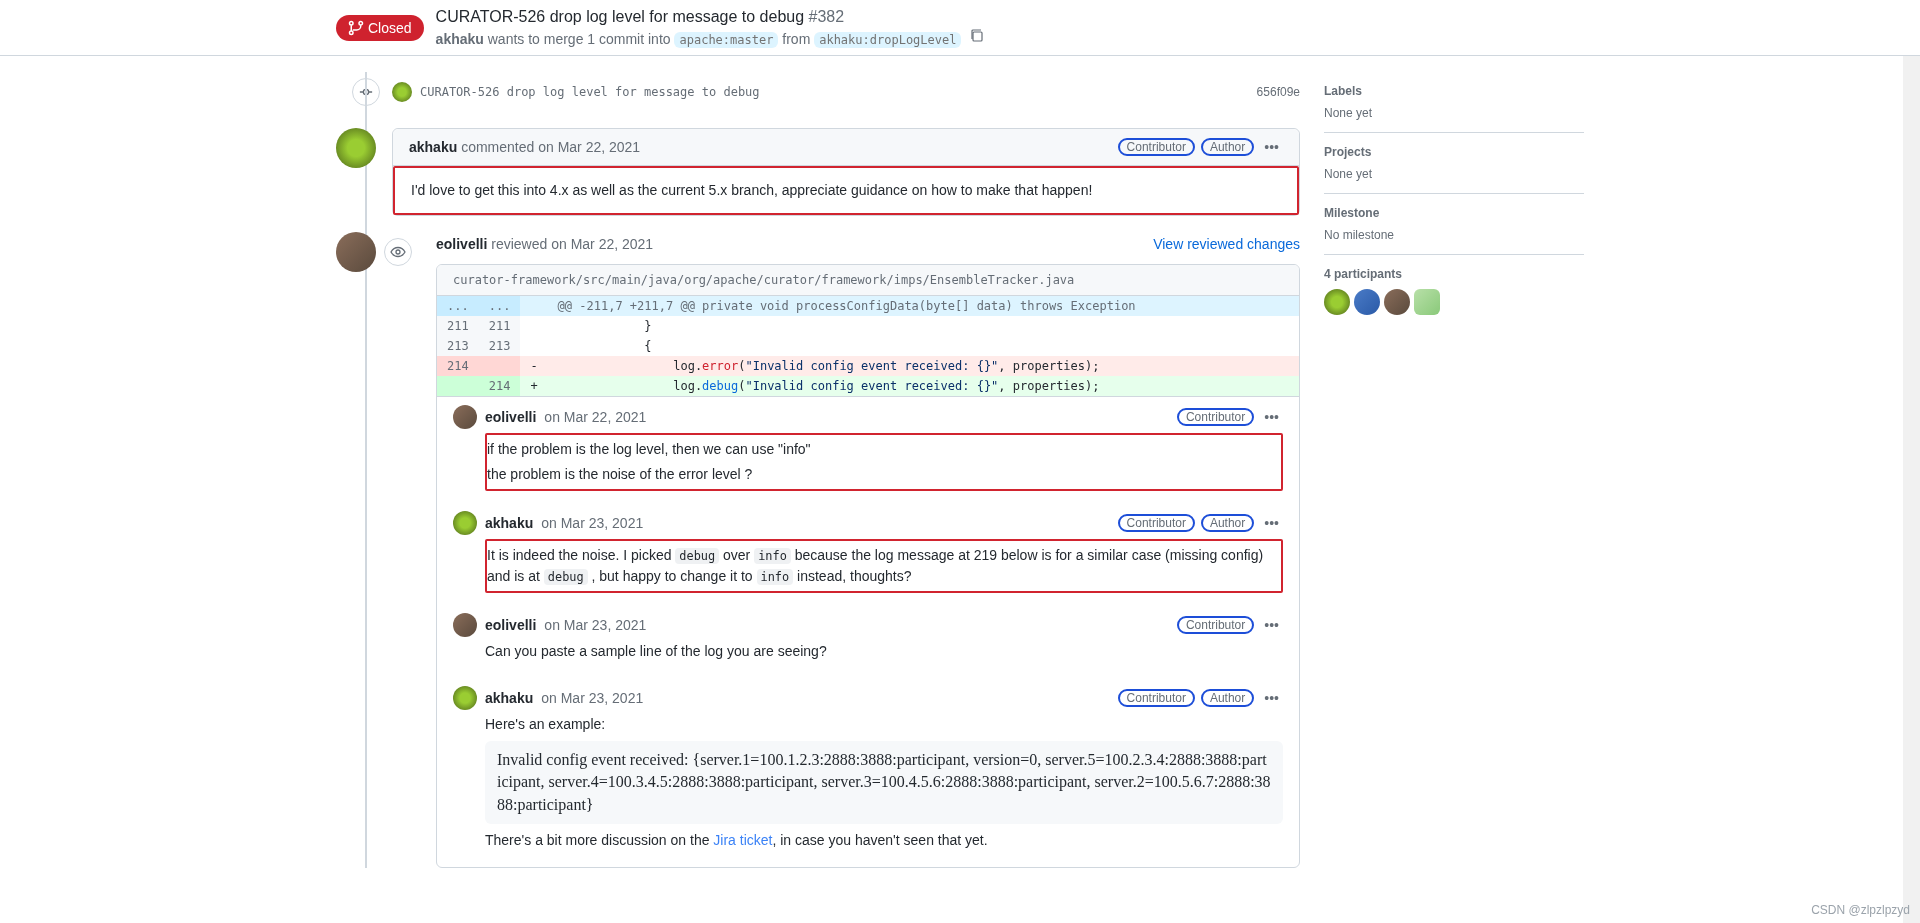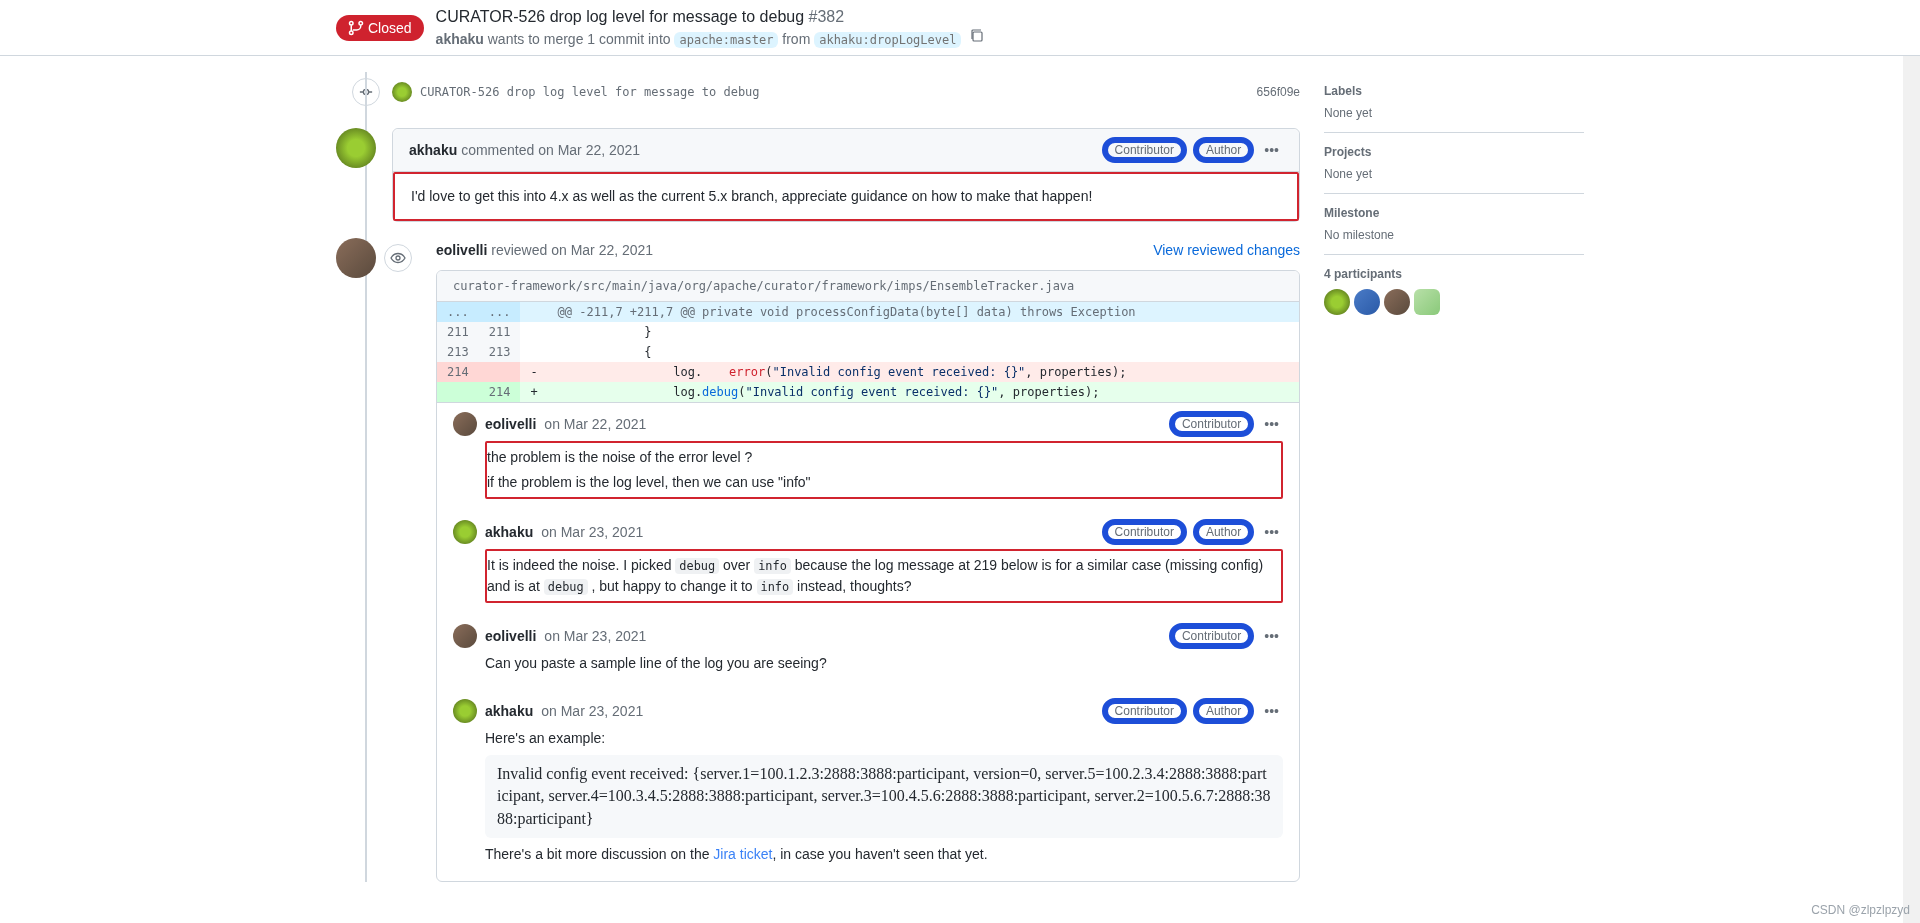--- a/index.html
+++ b/index.html
@@ -108,21 +108,21 @@
   display: flex; align-items: center; justify-content: space-between;
   padding: 8px 16px;
   background: #f6f8fa;
   border-bottom: 1px solid #d0d7de;
   border-radius: 6px 6px 0 0;
 }
 .comment-header-left { color: #656d76; font-size: 14px; }
 .comment-header-left strong { color: #24292f; font-weight: 600; }
 .comment-header-right { display: flex; align-items: center; gap: 6px; }
 .label-pill {
-  font-size: 12px; color: #656d76; border: 6px solid #1d4ed8;
+  font-size: 12px; color: #656d76; border: 2px solid #1d4ed8;
   padding: 0 7px; border-radius: 2em; font-weight: 500;
 }
 .kebab { color: #656d76; cursor: pointer; padding: 2px 4px; }
 .comment-body { padding: 12px 16px; font-size: 14px; line-height: 1.5; }
 .highlight-red { border: 2px solid #d1242f; border-radius: 2px; }
 
 .review-item { position: relative; margin-left: -56px; margin-top: 16px; display: flex; gap: 16px; }
 .review-marker {
   position: absolute; left: 48px; top: 6px;
   width: 28px; height: 28px;
@@ -145,21 +145,21 @@
 .ln-col { width: 1%; text-align: right; color: #656d76; user-select: none; background: #fff; }
 .hunk-row td { background: #ddf4ff; color: #656d76; }
 .hunk-row .ln-col { background: #c7ecff; }
 .ctx-row .ln-col { background: #f6f8fa; }
 .del-row td { background: #ffebe9; }
 .del-row .ln-col { background: #ffd7d5; }
 .add-row td { background: #e6ffec; }
 .add-row .ln-col { background: #ccffd8; }
 .sign-col { width: 1%; user-select: none; }
 .k-else { color: #cf222e; }
-.k-err { color: #cf222e; margin-left: 27px; }
+.k-err { color: #cf222e; }
 .k-dbg { color: #0969da; }
 .k-str { color: #0a3069; }
 
 .reply-thread { border-top: 1px solid #d0d7de; }
 .reply-item {
   padding: 8px 16px 12px 16px;
 }
 .reply-header { display: flex; align-items: center; justify-content: space-between; margin-bottom: 4px; }
 .reply-hl { display: flex; align-items: center; gap: 8px; }
 .reply-hl .avatar-sm { width: 24px; height: 24px; border-radius: 50%; }
@@ -329,22 +329,22 @@
                     <span class="avatar-sm pa3"></span>
                     <strong>eolivelli</strong>
                     <span class="ts">on Mar 22, 2021</span>
                   </div>
                   <div class="reply-hr">
                     <span class="label-pill">Contributor</span>
                     <span class="kebab">•••</span>
                   </div>
                 </div>
                 <div class="reply-body highlight-red">
+                  <p>if the problem is the log level, then we can use "info"</p>
                   <p>the problem is the noise of the error level ?</p>
-                  <p>if the problem is the log level, then we can use "info"</p>
                 </div>
               </div>
 
               <div class="reply-item">
                 <div class="reply-header">
                   <div class="reply-hl">
                     <span class="avatar-sm pa1"></span>
                     <strong>akhaku</strong>
                     <span class="ts">on Mar 23, 2021</span>
                   </div>

